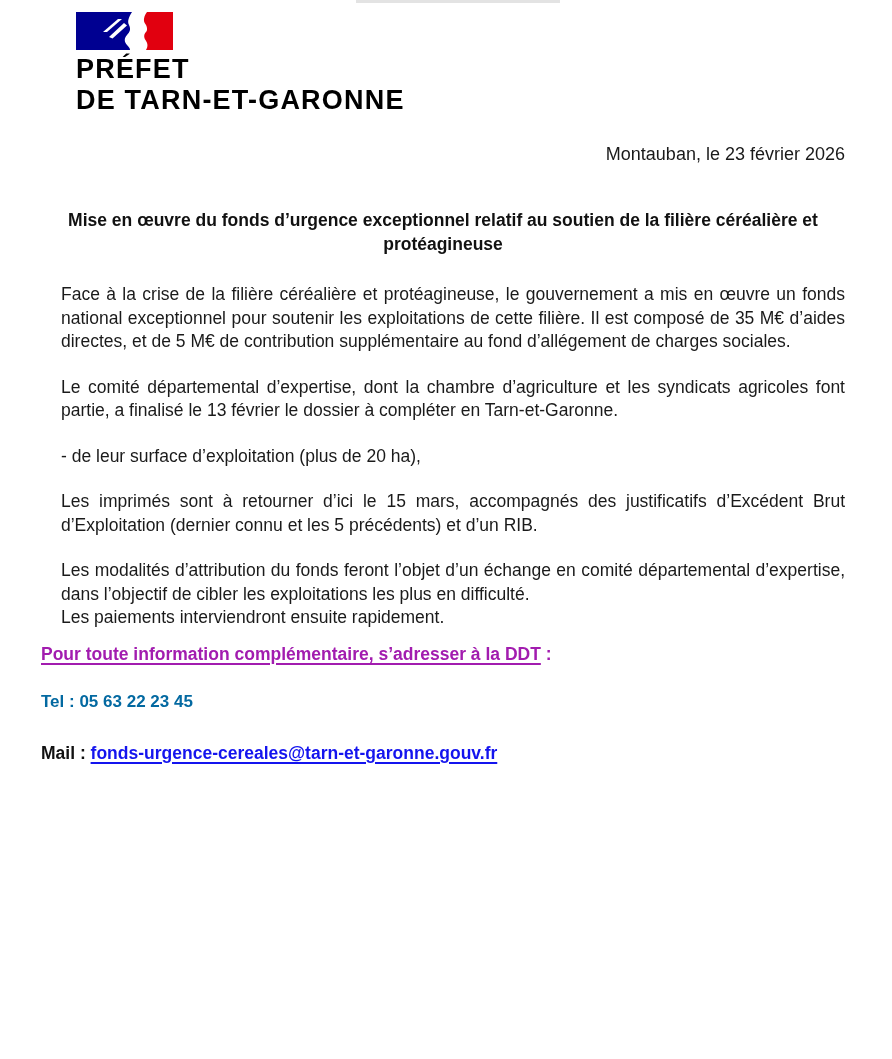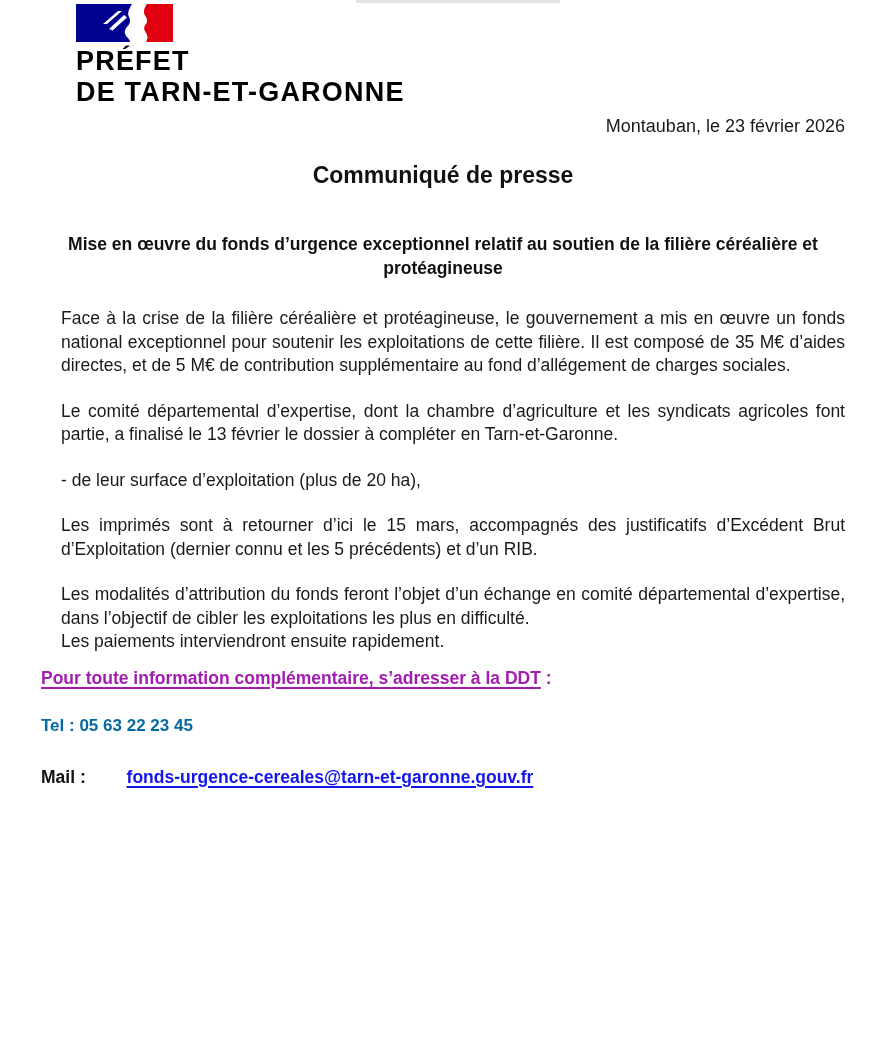--- a/index.html
+++ b/index.html
@@ -24,21 +24,21 @@
     left: 356px;
     top: 0;
     width: 204px;
     height: 3px;
     background: #e3e3e3;
   }
 
   
   .gov-logo {
     padding-left: 35px;
-    padding-top: 4px;
+    padding-top: 12px;
   }
   .flag {
     width: 100px;
     height: 38px;
     display: block;
   }
   .brand {
     margin-top: 4px;
     font-weight: 700;
     font-size: 27px;
@@ -50,21 +50,21 @@
     margin-top: 6px;
     font-family: "DejaVu Serif", serif;
     font-style: italic;
     font-size: 17px;
     line-height: 21px;
     color: #111111;
   }
 
   
   .dateline {
-    margin-top: 8px;
+    margin-top: 28px;
     text-align: right;
     font-size: 18px;
     color: #1a1a1a;
   }
   .doc-title {
     margin-top: 25px;
     text-align: center;
     font-size: 23px;
     font-weight: 700;
     color: #111111;
@@ -113,21 +113,20 @@
     font-weight: 700;
     color: #111111;
   }
   .mail-link {
     color: #1414ee;
     font-weight: 700;
     text-decoration: underline;
     text-decoration-thickness: 2px;
     text-underline-offset: 3px;
     cursor: pointer;
-    margin-left: 36px;
   }
 </style>
 </head>
 <body>
 
 <div class="page">
 
   <div class="top-bar"></div>
 
   <div class="gov-logo">
@@ -138,21 +137,20 @@
       <path fill="#E1000F" d="M97 0 V38 H70 C72.5 34 71.5 31 69.5 28 C67.5 25 68 22 70 20 C72 18 71 14 69 11.5 C67 8.5 68 4 71 0 Z"></path>
     </svg>
     <div class="brand">
       <div>PRÉFET</div>
       <div>DE TARN-ET-GARONNE</div>
     </div>
   </div>
 
   <div class="dateline">Montauban, le 23 février 2026</div>
 
-  <div class="doc-title">Communiqué de presse</div>
   <div class="doc-subject">Mise en œuvre du fonds d’urgence exceptionnel relatif au soutien de la filière céréalière et protéagineuse</div>
 
   <div class="doc-body">
     <div class="para-block">
       <div class="para-line">Face à la crise de la filière céréalière et protéagineuse, le gouvernement a mis en œuvre un fonds national exceptionnel pour soutenir les exploitations de cette filière. Il est composé de 35 M€ d’aides directes, et de 5 M€ de contribution supplémentaire au fond d’allégement de charges sociales.</div>
     </div>
     <div class="para-block">
       <div class="para-line">Le comité départemental d’expertise, dont la chambre d’agriculture et les syndicats agricoles font partie, a finalisé le 13 février le dossier à compléter en Tarn-et-Garonne.</div>
     </div>
     <div class="para-block">

